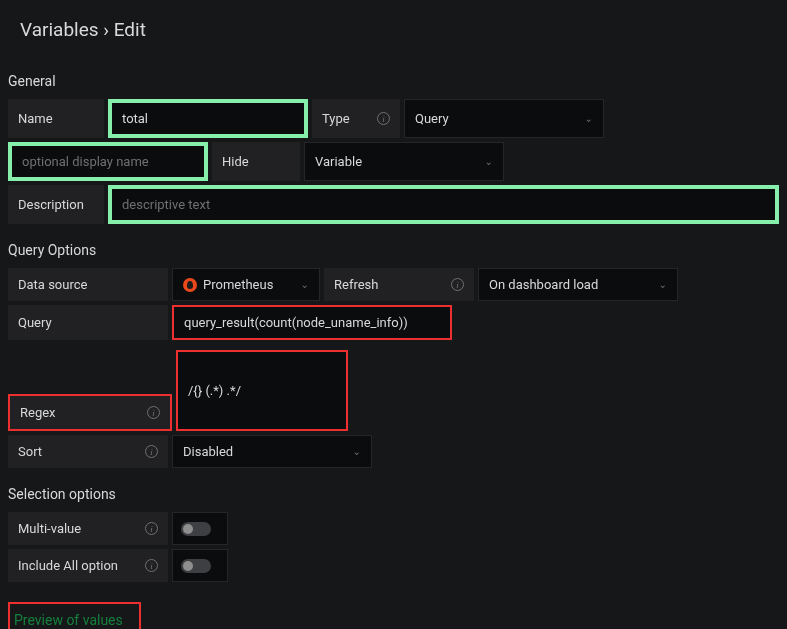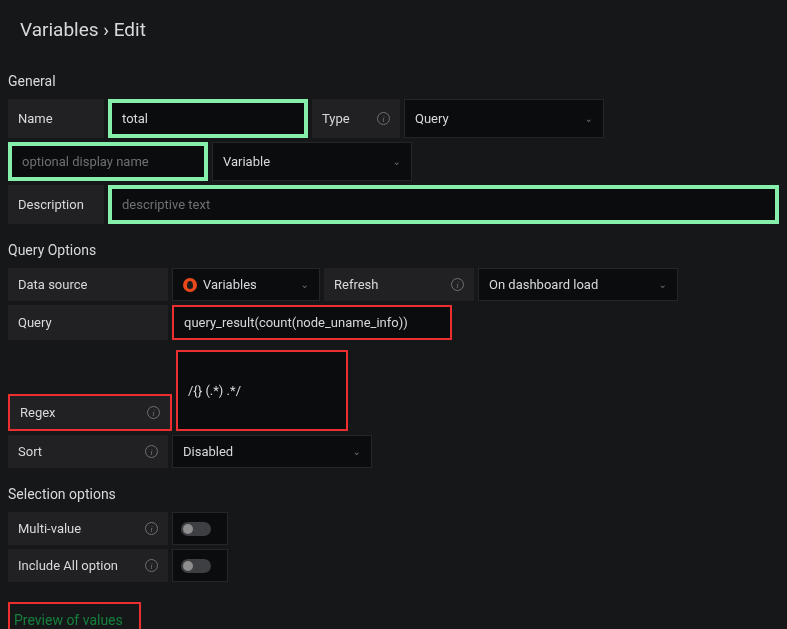--- a/index.html
+++ b/index.html
@@ -168,20 +168,23 @@
     </div>
     <div class="select-like sw-200">
       <span>Query</span>
       <span class="chev">⌄</span>
     </div>
   </div>
 
   
   <div class="form-row">
     <input class="input-cell iw-200" placeholder="optional display name" style="">
+    <div class="label-cell lw-80">
+      <span>Hide</span>
+    </div>
     <div class="select-like sw-200">
       <span>Variable</span>
       <span class="chev">⌄</span>
     </div>
   </div>
 
   
   <div class="form-row">
     <div class="label-cell lw-90">Description</div>
     <input class="input-cell iw-flex" placeholder="descriptive text" style="">
@@ -191,21 +194,21 @@
   <div class="section-heading">Query Options</div>
 
   
   <div class="form-row">
     <div class="label-cell lw-160">Data source</div>
     <div class="select-like sw-140 with-icon-left">
       <span style="display:flex;align-items:center;">
         <span class="ds-icon">
             <span class="ds-flame"></span>
           </span>
-        <span>Variables</span>
+        <span>Prometheus</span>
       </span>
       <span class="chev">⌄</span>
     </div>
     <div class="label-cell lw-150">
       <span>Refresh</span>
       <span class="info-icon">i</span>
     </div>
     <div class="select-like sw-200">
       <span>On dashboard load</span>
       <span class="chev">⌄</span>

